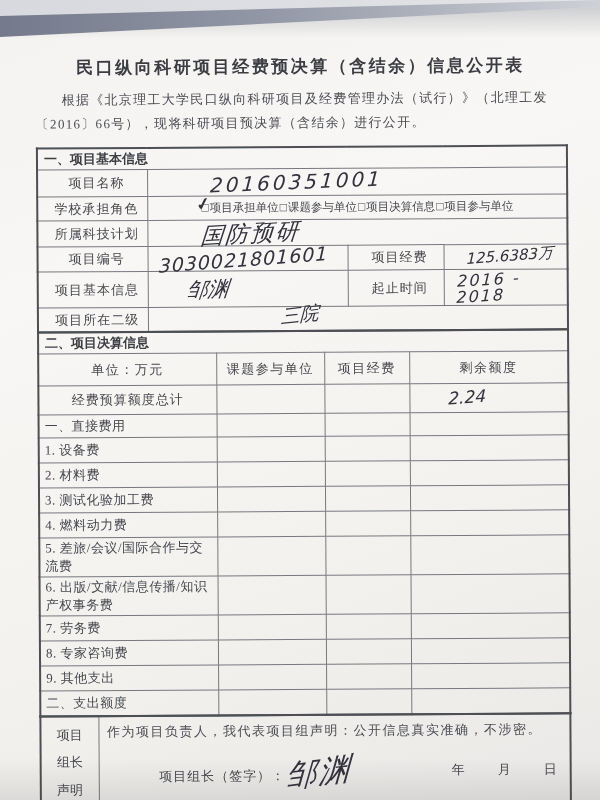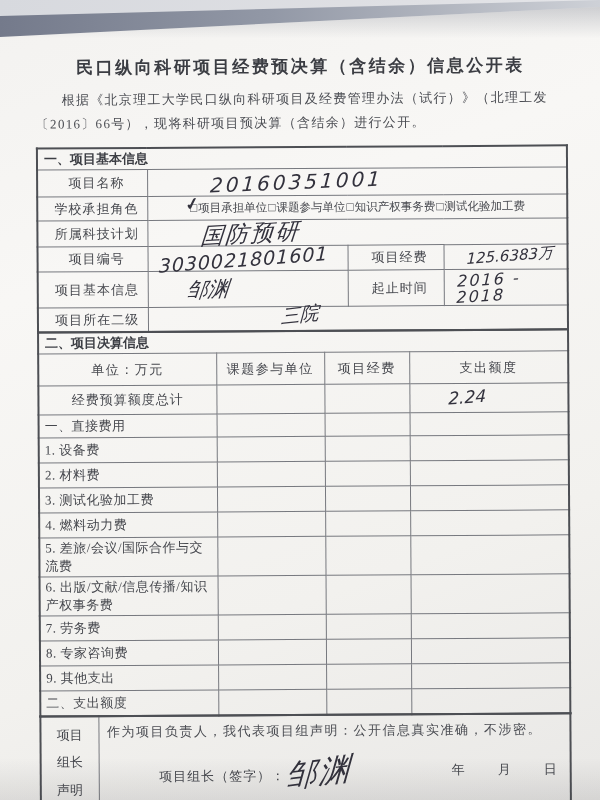--- a/index.html
+++ b/index.html
@@ -87,21 +87,21 @@
             <tr>
           <td colspan="4" class="sec">一、项目基本信息</td>
         </tr>
         <tr class="r-name">
           <td class="lbl">项目名称</td>
           <td colspan="3"><span class="hw hw-name">20160351001</span></td>
         </tr>
         <tr class="r-role">
           <td class="lbl">学校承担角色</td>
           <td colspan="3" class="roles">
-            <span class="checkwrap"><span class="check">✓</span><span class="box">□</span><span>项目承担单位</span></span><span class="box">□</span><span>课题参与单位</span><span class="box">□</span><span>知识产权事务费</span><span class="box">□</span><span>测试化验加工费</span>
+            <span class="checkwrap"><span class="check">✓</span><span class="box">□</span><span>项目承担单位</span></span><span class="box">□</span><span>课题参与单位</span><span class="box">□</span><span>项目决算信息</span><span class="box">□</span><span>项目参与单位</span>
           </td>
         </tr>
         <tr class="r-prog">
           <td class="lbl">所属科技计划</td>
           <td colspan="3"><span class="hw hw-program">国防预研</span></td>
         </tr>
         <tr class="r-num">
           <td class="lbl">项目编号</td>
           <td><span class="hw hw-number">3030021801601</span></td>
           <td class="lbl">项目经费</td>
@@ -128,21 +128,21 @@
             <col style="width:159px">
           </colgroup>
         <tbody>
             <tr>
           <td colspan="4" class="sec">二、项目决算信息</td>
         </tr>
         <tr>
           <td class="chead">单位：万元</td>
           <td class="chead">课题参与单位</td>
           <td class="chead">项目经费</td>
-          <td class="chead">支出额度</td>
+          <td class="chead">剩余额度</td>
         </tr>
         <tr class="r-total">
           <td class="total-lbl">经费预算额度总计</td>
           <td></td>
           <td></td>
           <td><span class="hw hw-total">2.24</span></td>
         </tr>
         <tr class="r-cat">
           <td class="item">一、直接费用</td>
           <td></td>

